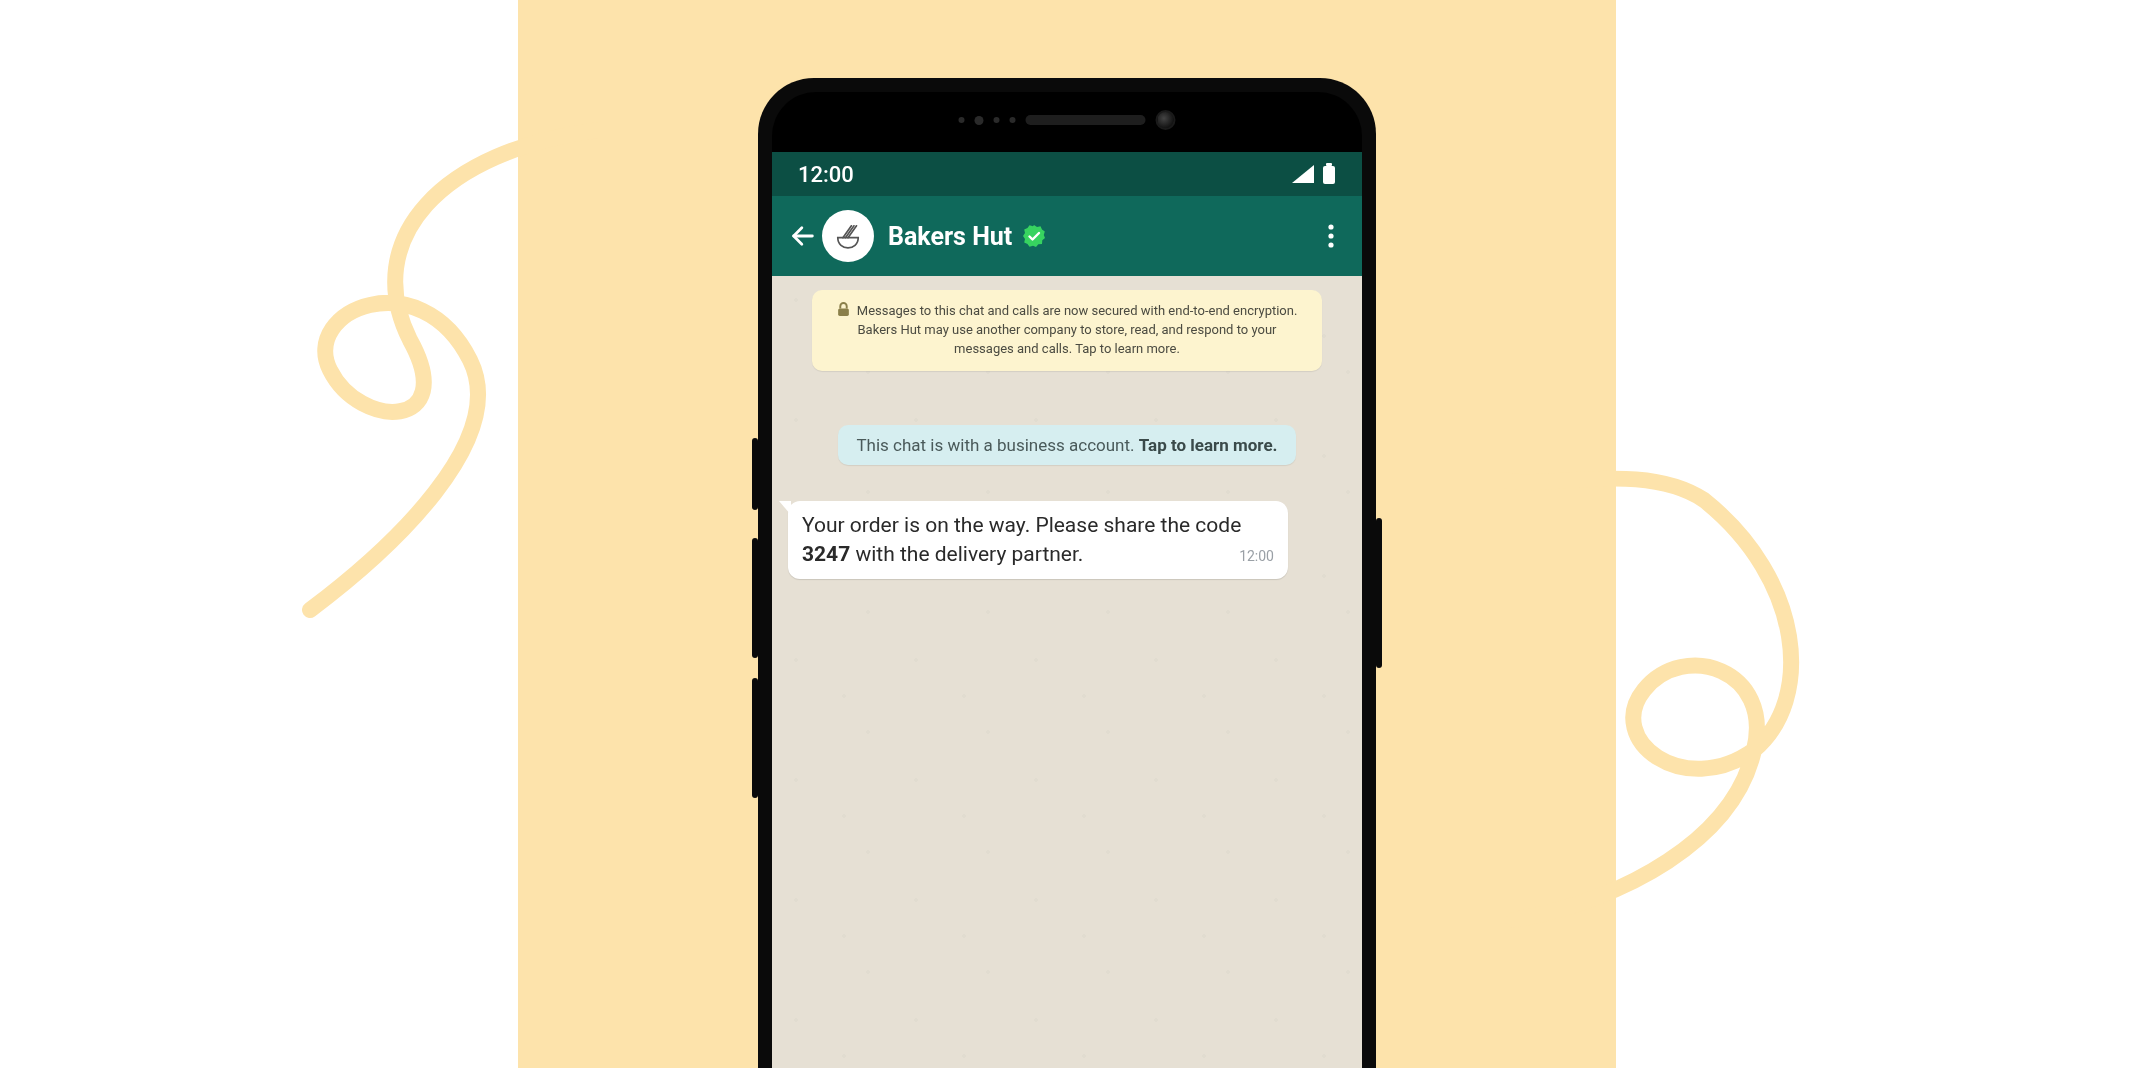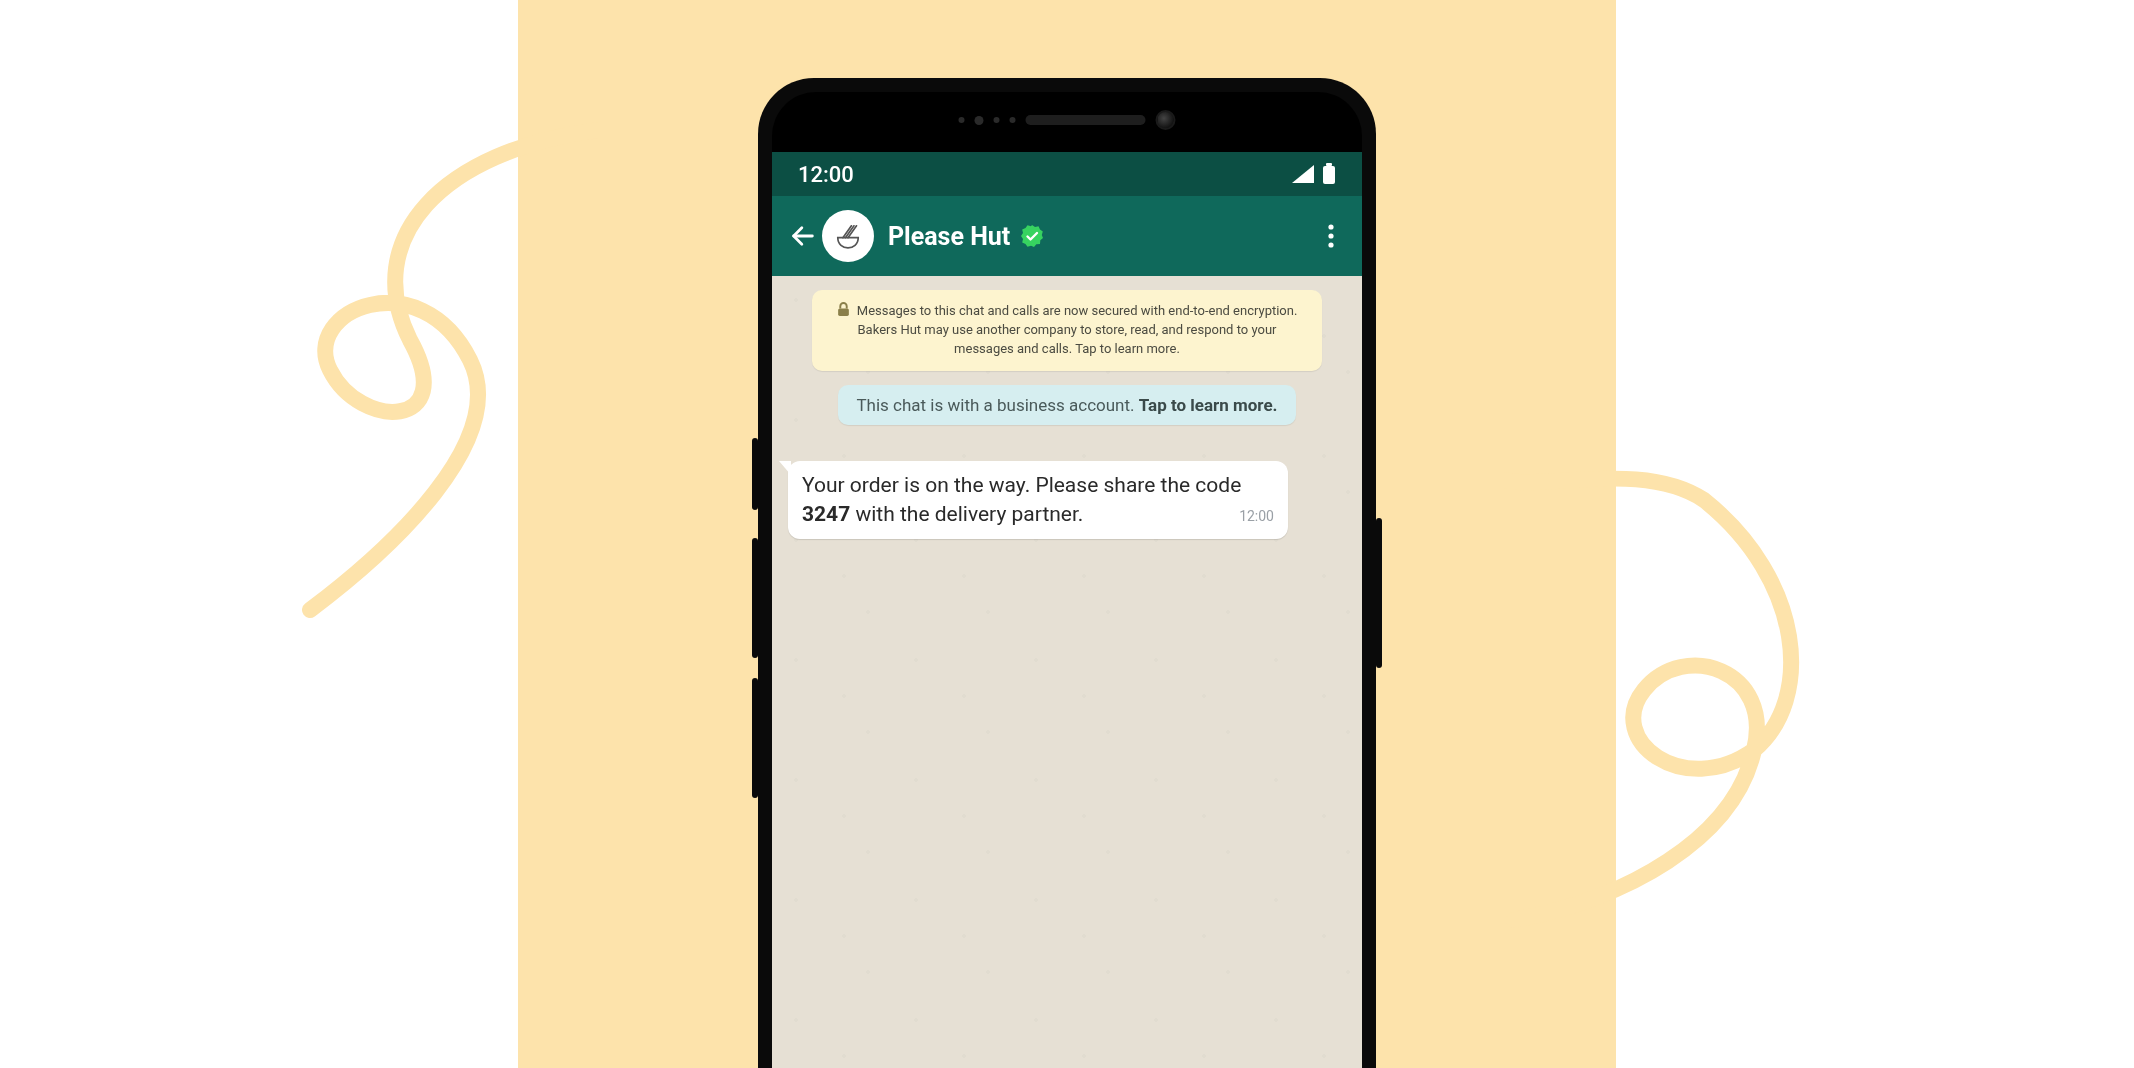--- a/index.html
+++ b/index.html
@@ -158,20 +158,21 @@
   }
   .notice .lock { margin-right: 4px; }
   .biz-notice {
     background: #d6eef0;
     border-radius: 10px;
     padding: 10px 18px;
     font-size: 17px;
     color: #4a5a5a;
     text-align:center;
     box-shadow: 0 1px 1px rgba(0,0,0,0.08);
+    margin-top: 40px;
   }
   .biz-notice b { color:#3a4a4a; }
   .msg-wrap { align-self:flex-start; width:100%; display:flex; }
   .msg-bubble {
     background: #fff;
     border-radius: 12px;
     padding: 10px 14px 10px 14px;
     max-width: 500px;
     box-shadow: 0 1px 1px rgba(0,0,0,0.12);
     position: relative;
@@ -250,21 +251,21 @@
             </svg>
         </div>
         <div class="avatar">
           <svg width="34" height="34" viewBox="0 0 40 40" fill="none" stroke="#555" stroke-width="2" stroke-linecap="round">
             <path d="M8 22 C8 30 14 34 20 34 C26 34 32 30 32 22 Z"></path>
             <path d="M14 22 L24 8"></path>
             <path d="M17 22 L27 8"></path>
             <path d="M20 22 L30 8"></path>
           </svg>
         </div>
-        <div class="chat-title">Please Hut</div>
+        <div class="chat-title">Bakers Hut</div>
         <div class="verified">
           <svg width="24" height="24" viewBox="0 0 24 24">
             <path fill="#37d360" d="M12 1 L15 3 L18.5 2.2 L20 5.5 L22.8 7.5 L21.8 11 L23 14 L20.3 16.3 L20 20 L16.3 20.3 L14 23 L11 21.8 L7.5 22.8 L5.5 20 L2.2 18.5 L3 15 L1 12 L3 9 L2.2 5.5 L5.5 4 L7.5 1.2 L11 2.2 Z"></path>
             <path d="M7.5 12.5 L10.5 15.5 L17 9" stroke="#fff" stroke-width="2.4" fill="none" stroke-linecap="round" stroke-linejoin="round"></path>
           </svg>
         </div>
         <div class="menu-btn">
           <svg width="6" height="24" viewBox="0 0 6 24" fill="#fff">
               <circle cx="3" cy="3" r="2.6"></circle>
               <circle cx="3" cy="12" r="2.6"></circle>

